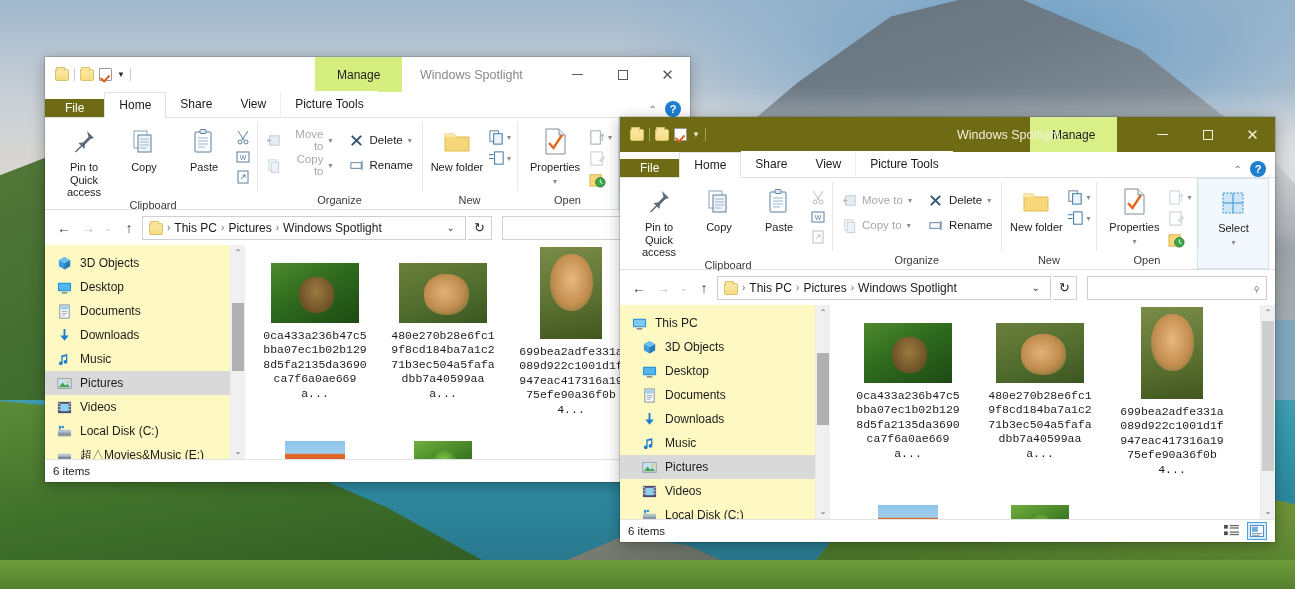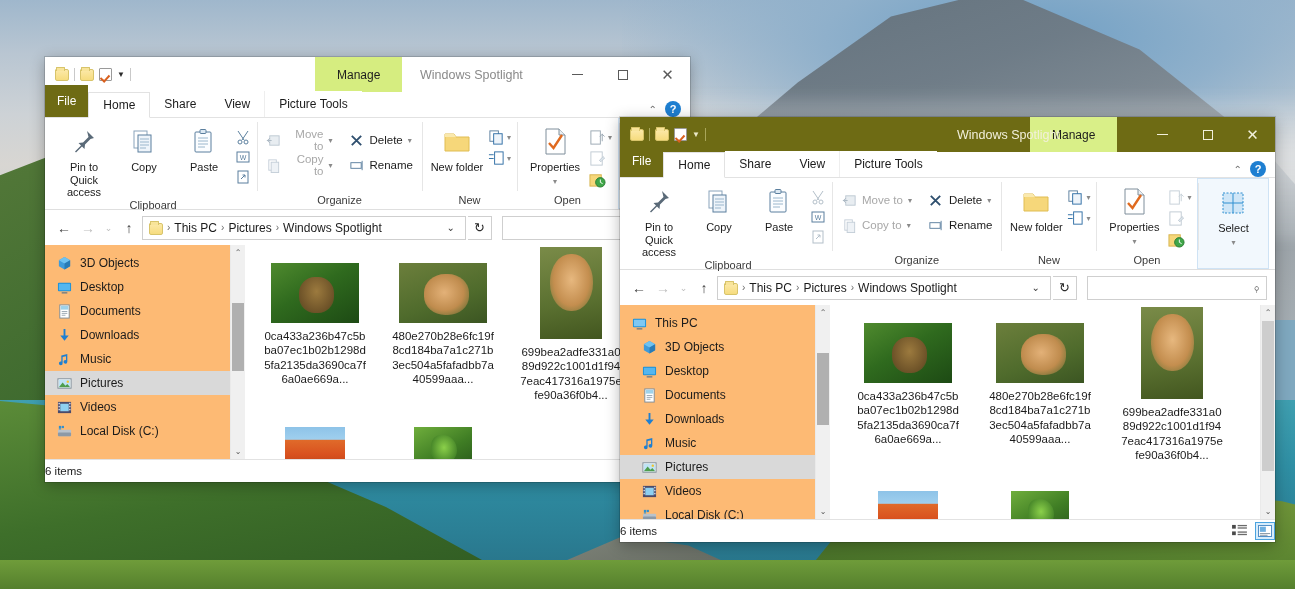--- a/index.html
+++ b/index.html
@@ -125,21 +125,21 @@
   .win-bg .wc { color:#5a5a5a; }
   .win-fg .wc { color:#f2f0dc; }
   .wc-min i { display:block; width:11px; height:1px; background:currentColor; }
   .wc-max i { display:block; width:10px; height:10px; border:1px solid currentColor; }
   .wc-close { font-size:15px; font-weight:300; }
 
   
   .tabbar { height:26px; display:flex; align-items:flex-end; position:relative; background:#fff; border-bottom:1px solid #e2e2e2; }
   .win-fg .tabbar { background:#fff; }
   .tab-file {
-    background:#6e6b14; color:#fff; height:32px; padding:0 12px;
+    background:#6e6b14; color:#fff; height:18px; padding:0 20px;
     display:flex; align-items:center; font-size:12px;
   }
   .tab {
     height:26px; padding:0 14px; display:flex; align-items:center;
     font-size:12px; color:#1b1b1b; background:#fff;
   }
   .tab.active { background:#fff; border:1px solid #e2e2e2; border-bottom:1px solid #fff; position:relative; top:1px; }
   .tab-ctx { background:#fff; border-left:1px solid #eee; }
   .tabbar-right { margin-left:auto; display:flex; align-items:center; gap:8px; padding-right:9px; }
   .chev-up { font-size:10px; color:#6a6a6a; }
@@ -190,36 +190,36 @@
   .addr-caret { margin-left:auto; font-size:10px; color:#3a3a3a; padding:0 6px; }
   .refresh { width:24px; height:24px; border:1px solid #cfcfcf; border-left:none; display:flex; align-items:center; justify-content:center; font-size:13px; color:#2a2a2a; }
   .searchbox {
     width:180px; height:24px; border:1px solid #cfcfcf; background:#fff;
     display:flex; align-items:center; padding:0 6px; margin-left:8px;
   }
   .searchbox .mag { margin-left:auto; font-size:12px; color:#5a5a5a; transform:rotate(-45deg); }
 
   
   .explorer-body { display:flex; position:relative; background:#fff; }
-  .navpane { width:185px; position:relative; background:#fdba74; padding-top:6px; overflow:hidden; }
+  .navpane { width:185px; position:relative; background:#fef9c3; padding-top:6px; overflow:hidden; }
   .navitem { display:flex; align-items:center; gap:8px; height:24px; padding-left:12px; font-size:12px; color:#1b1b1b; white-space:nowrap; }
   .navitem.sel { background:#d9d9d9; }
   .navitem.indent { padding-left:22px; }
 
   .scrollcol { width:15px; background:#f0f0f0; position:relative; border-left:1px solid #eaeaea; }
   .scroll-arrow { height:15px; display:flex; align-items:center; justify-content:center; font-size:8px; color:#555; }
   .scroll-arrow.bottom { position:absolute; bottom:0; left:0; right:0; }
   .scroll-thumb { position:absolute; left:1px; right:1px; background:#b0b0b0; }
 
   .content { flex:1; position:relative; background:#fff; overflow:hidden; }
   .tiles { display:flex; padding:18px 0 0 18px; gap:24px; flex-wrap:wrap; }
   .tile { width:104px; display:flex; flex-direction:column; align-items:center; }
   .thumb { width:88px; height:60px; background:#ddd; overflow:hidden; position:relative; }
   .thumb.tall { width:62px; height:92px; }
-  .tile-name { margin-top:6px; font-size:11.5px; line-height:1.25; text-align:center; word-break:break-all; color:#1b1b1b; }
+  .tile-name { margin-top:6px; font-size:11.5px; line-height:1.25; text-align:center; word-break:break-all; color:#1b1b1b;font-family:Liberation Mono, monospace; }
 
   
   .img-sloth { background:linear-gradient(150deg,#4f8a2e 0%,#2f6a1e 45%,#1d4a14 100%); }
   .img-sloth::after{ content:""; position:absolute; left:32%; top:24%; width:40%; height:60%;
      background:radial-gradient(ellipse at 50% 40%,#9c7a3e 0%,#6d5228 70%,rgba(0,0,0,0) 100%); border-radius:45%; }
   .img-lion { background:linear-gradient(160deg,#6c7f3c 0%,#4f6b2c 60%,#3b5522 100%); }
   .img-lion::after{ content:""; position:absolute; left:28%; top:18%; width:52%; height:68%;
      background:radial-gradient(ellipse at 45% 45%,#e3b178 0%,#c08c4e 55%,rgba(0,0,0,0) 100%); border-radius:46%; }
   .img-lion2 { background:linear-gradient(170deg,#7a8b48 0%,#5a7030 60%,#42561f 100%); }
   .img-lion2::after{ content:""; position:absolute; left:16%; top:8%; width:70%; height:62%;
@@ -227,21 +227,21 @@
   .img-canyon { background:linear-gradient(180deg,#8ec3e8 0%,#9fcfee 28%, #e06a2a 30%, #d9521f 62%, #b33d16 100%); }
   .img-leaf { background:linear-gradient(150deg,#6fae3c 0%,#3f7d24 55%,#27561a 100%); }
   .img-leaf::after{ content:""; position:absolute; left:30%; top:20%; width:44%; height:62%;
      background:radial-gradient(ellipse at 50% 45%,#8bd04a 0%,#49892a 70%,rgba(0,0,0,0) 100%); border-radius:40% 60% 50% 50%; }
 
   .content-scroll { width:15px; background:#f0f0f0; position:absolute; right:0; top:0; bottom:0; border-left:1px solid #eaeaea; }
 
   
   .statusbar {
     height:22px; border-top:1px solid #e2e2e2; background:#fff;
-    display:flex; align-items:center; padding:0 0; font-size:11.5px; color:#1b1b1b;
+    display:flex; align-items:center; padding:0 8px; font-size:11.5px; color:#1b1b1b;
   }
   .status-views { margin-left:auto; display:flex; align-items:center; gap:6px; }
   .viewbtn { width:20px; height:18px; display:flex; align-items:center; justify-content:center; }
   .viewbtn.active { background:#d6ecfb; border:1px solid #4aa3df; }
 
   svg { display:block; }
 </style>
 </head>
 <body>
 
@@ -609,20 +609,29 @@
               <rect x="1" y="6" width="14" height="7" rx="1" fill="#b8c2cc"></rect>
               <rect x="1" y="9" width="14" height="4" rx="1" fill="#8c99a6"></rect>
               <g fill="#2f8fd0">
                 <rect x="2" y="2" width="2.4" height="2.4"></rect>
                 <rect x="5" y="2" width="2.4" height="2.4"></rect>
                 <rect x="2" y="4.6" width="2.4" height="1.2"></rect>
               </g>
             </svg>
           </span>
         <span>Local Disk (C:)</span>
+      </div>
+      <div class="navitem">
+        <span>
+            <svg width="15" height="15" viewBox="0 0 16 16">
+              <rect x="1" y="6" width="14" height="6" rx="1" fill="#b8c2cc"></rect>
+              <rect x="1" y="9" width="14" height="3" rx="1" fill="#7e8b98"></rect>
+            </svg>
+          </span>
+        <span>超△Movies&amp;Music (E:)</span>
       </div>
     </div>
 
     <div class="scrollcol">
       <div class="scroll-arrow">⌃</div>
       <div class="scroll-thumb" style="top:58px;height:68px;"></div>
       <div class="scroll-arrow bottom">⌄</div>
     </div>
 
     <div class="content">

